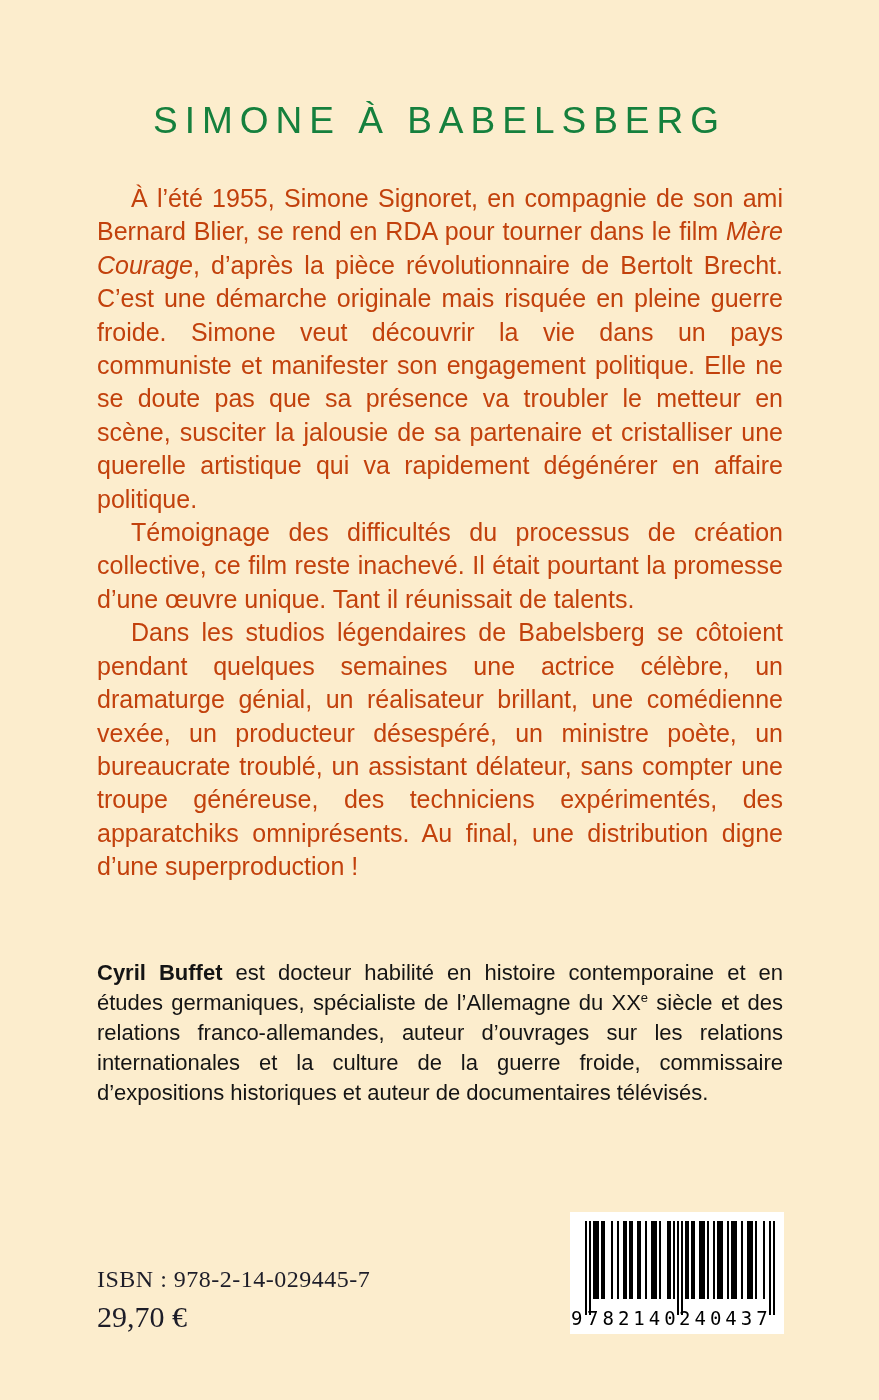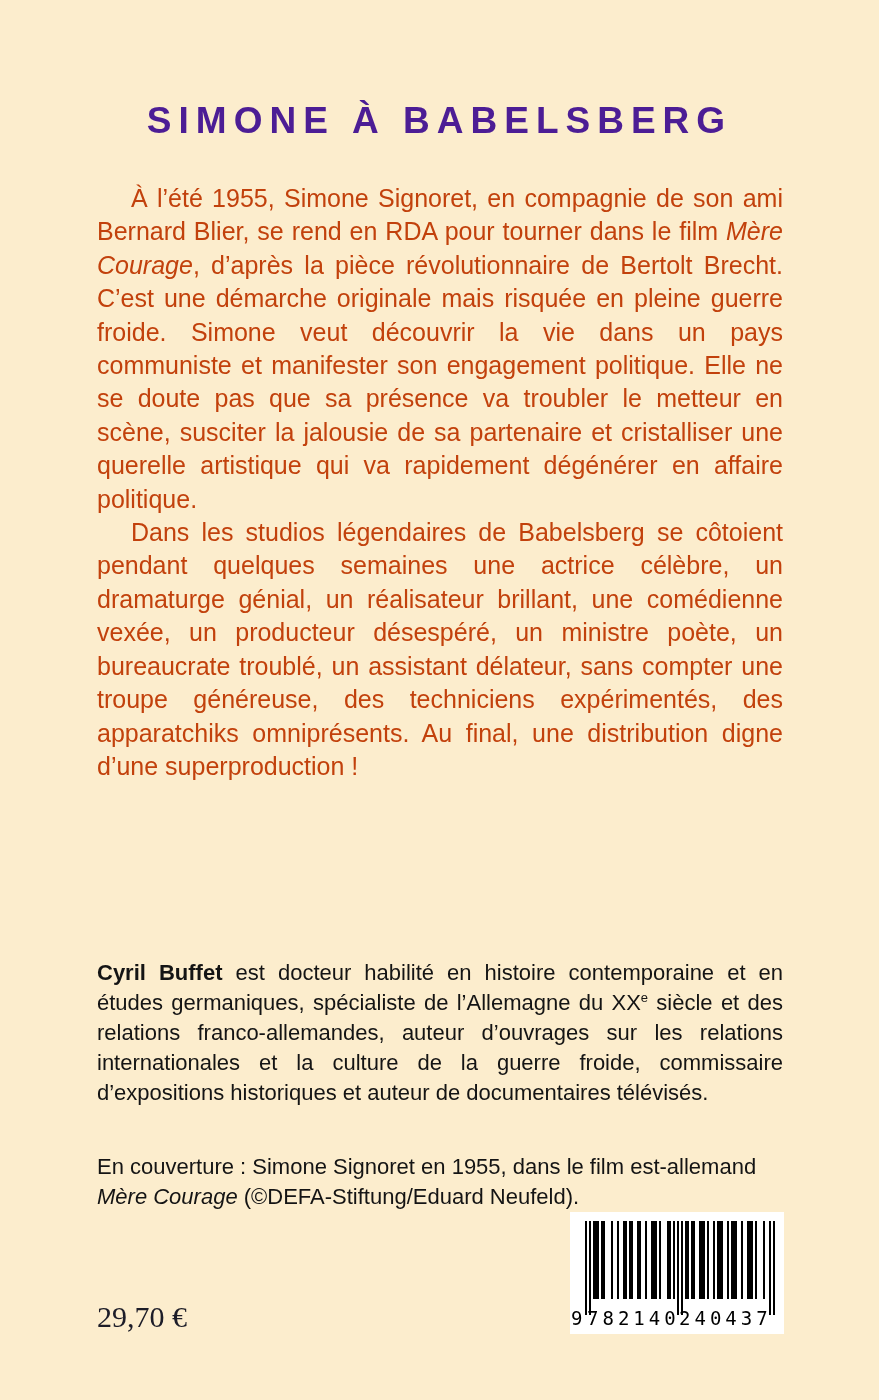--- a/index.html
+++ b/index.html
@@ -8,23 +8,23 @@
     background:#fcedcd;
     font-family:"Liberation Sans", sans-serif;
     color:#161616;
     overflow:hidden;
   }
   .page{position:absolute;inset:0;}
 
   .book-title{
     position:absolute;top:100px;left:0;width:879px;
     text-align:center;
-    font-size:37px;font-weight:700;
+    font-size:37px;font-weight:400;
     letter-spacing:7px;
-    color:#4c1d95;
+    color:#15803d;
     white-space:nowrap;
   }
 
   .synopsis{
     position:absolute;top:182px;left:97px;width:686px;
     font-size:25px;line-height:33.4px;
     text-align:justify;
     color:#c2410c;
   }
   .synopsis p{margin:0;text-indent:34px;}
@@ -83,32 +83,30 @@
 </style>
 </head>
 <body>
 
 <div class="page">
 
   <div class="book-title">SIMONE À BABELSBERG</div>
 
   <div class="synopsis">
     <p><span>À l’été 1955, Simone Signoret, en compagnie de son ami Bernard Blier, se rend en RDA pour tourner dans le film </span><span class="ital">Mère Courage</span><span>, d’après la pièce révolutionnaire de Bertolt Brecht. C’est une démarche originale mais risquée en pleine guerre froide. Simone veut découvrir la vie dans un pays communiste et manifester son engagement politique. Elle ne se doute pas que sa présence va troubler le metteur en scène, susciter la jalousie de sa partenaire et cristalliser une querelle artistique qui va rapidement dégénérer en affaire politique.</span></p>
+    <p>Témoignage des difficultés du processus de création collective, ce film reste inachevé. Il était pourtant la promesse d’une œuvre unique. Tant il réunissait de talents.</p>
     <p>Dans les studios légendaires de Babelsberg se côtoient pendant quelques semaines une actrice célèbre, un dramaturge génial, un réalisateur brillant, une comédienne vexée, un producteur désespéré, un ministre poète, un bureaucrate troublé, un assistant délateur, sans compter une troupe généreuse, des techniciens expérimentés, des apparatchiks omniprésents. Au final, une distribution digne d’une superproduction !</p>
   </div>
 
   <div class="author-bio">
     <b>Cyril Buffet</b><span> est docteur habilité en histoire contemporaine et en études germaniques, spécialiste de l’Allemagne du XX</span><sup>e</sup><span> siècle et des relations franco-allemandes, auteur d’ouvrages sur les relations internationales et la culture de la guerre froide, commissaire d’expositions historiques et auteur de documentaires télévisés.</span>
   </div>
 
-  <div class="cover-credit">
-    <div>En couverture : Simone Signoret en 1955, dans le film est-allemand</div>
-    <div><span class="ital">Mère Courage</span><span> (©DEFA-Stiftung/Eduard Neufeld).</span></div>
-  </div>
-
+
+  <div class="isbn-line">ISBN : 978-2-14-029445-7</div>
 
   <div class="price-line">29,70 €</div>
 
   <div class="barcode-box">
     <div class="barcode-bars">
         <span class="module bar guard"></span>
         <span class="module guard"></span>
         <span class="module bar guard"></span>
         <span class="module"></span>
         <span class="module bar"></span>

